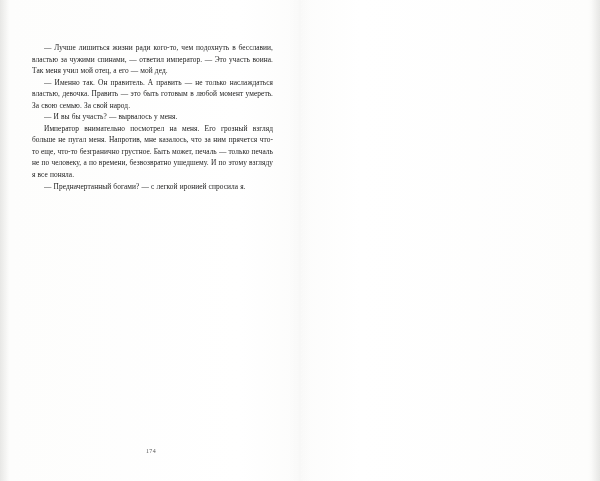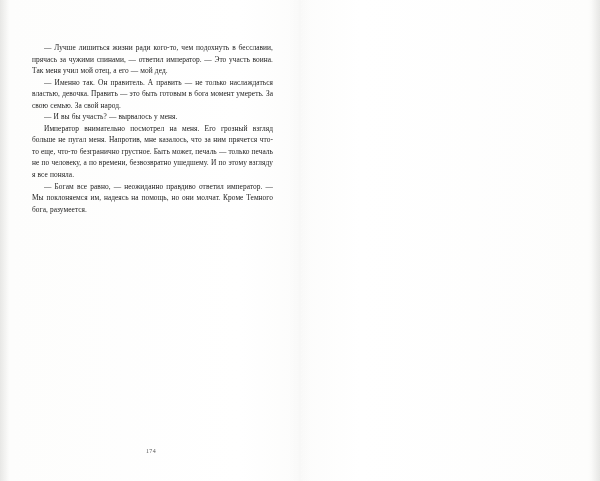--- a/index.html
+++ b/index.html
@@ -96,25 +96,25 @@
     pointer-events: none;
   }
 </style>
 </head>
 <body>
 
 <div class="spread">
 
   <div class="page page-left">
     <div class="textblock textblock-left">
-      <p>— Лучше лишиться жизни ради кого-то, чем подохнуть в бесславии, прячась за чужими спинами, — ответил император. — Это участь воина. Так меня учил мой отец, а его — мой дед.</p>
-      <p>— Именно так. Он правитель. А править — не только наслаждаться властью, девочка. Править — это быть готовым в бога момент умереть. За свою семью. За свой народ.</p>
+      <p>— Лучше лишиться жизни ради кого-то, чем подохнуть в бесславии, властью за чужими спинами, — ответил император. — Это участь воина. Так меня учил мой отец, а его — мой дед.</p>
+      <p>— Именно так. Он правитель. А править — не только наслаждаться властью, девочка. Править — это быть готовым в любой момент умереть. За свою семью. За свой народ.</p>
       <p>— И вы бы участь? — вырвалось у меня.</p>
       <p>Император внимательно посмотрел на меня. Его грозный взгляд больше не пугал меня. Напротив, мне казалось, что за ним прячется что-то еще, что-то безгранично грустное. Быть может, печаль — только печаль не по человеку, а по времени, безвозвратно ушедшему. И по этому взгляду я все поняла.</p>
-      <p>— Богам все равно, — неожиданно правдиво ответил император. — Мы поклоняемся им, надеясь на помощь, но они молчат. Кроме Темного бога, разумеется.</p>
+      <p>— Предначертанный богами? — с легкой иронией спросила я.</p>
     </div>
     <div class="folio folio-left">174</div>
   </div>
 
   <div class="page page-right">
     
 
     
     
 

